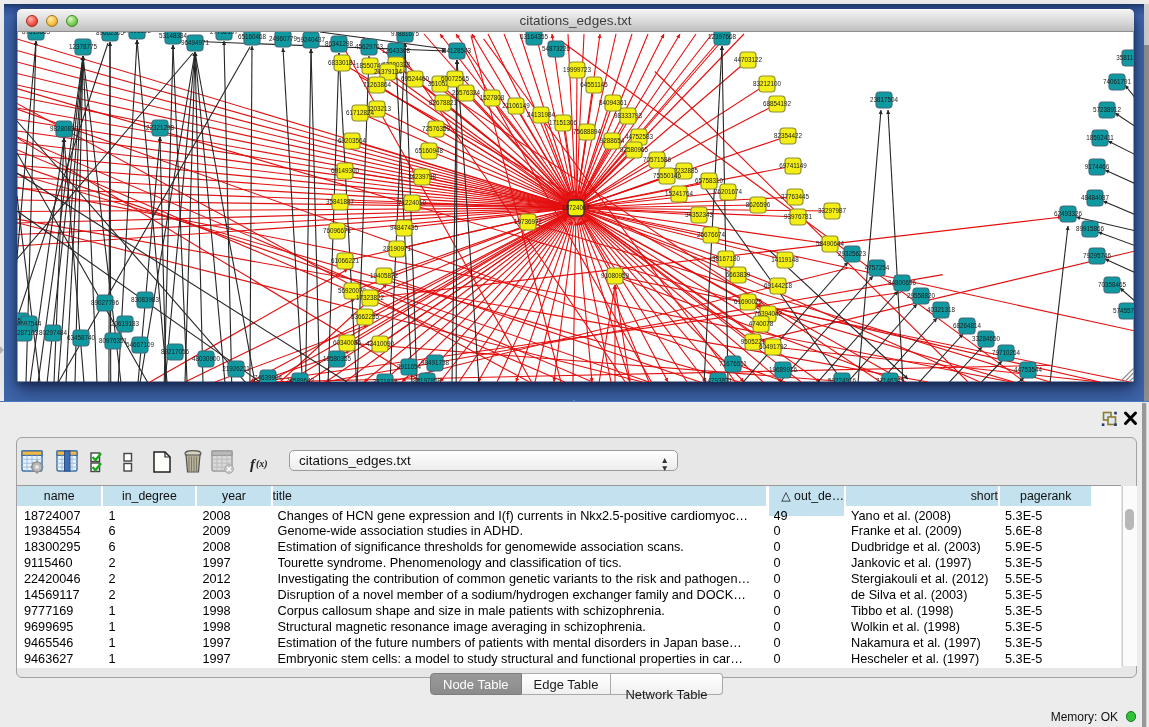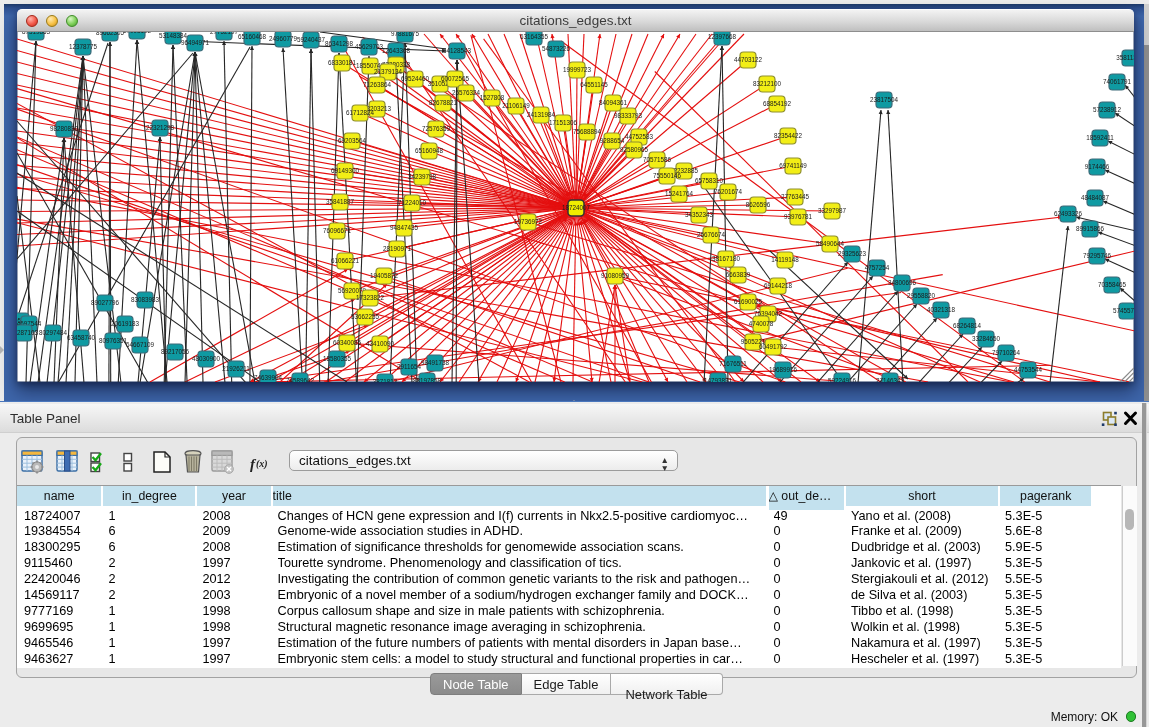--- a/index.html
+++ b/index.html
@@ -780,23 +780,20 @@
     </div>
   <div id="titlebar">
     <div class="title">citations_edges.txt</div>
     <div class="tl" style="left:9px;background:radial-gradient(circle at 35% 30%, #ffb3ab, #f2594a 55%, #ba2d20);border:0.5px solid #a52618"></div>
     <div class="tl" style="left:29px;background:radial-gradient(circle at 35% 30%, #ffe9b0, #f7c144 55%, #c28a1e);border:0.5px solid #9a7a16"></div>
     <div class="tl" style="left:48.5px;background:radial-gradient(circle at 35% 30%, #d7f6c4, #7ed058 55%, #47972f);border:0.5px solid #3f8c28"></div>
   </div>
 </div>
 <div style="position:absolute;left:569px;top:399.5px;width:0;height:0;border-left:5px solid transparent;border-right:5px solid transparent;border-bottom:4px solid #8b95a8"></div>
 <div id="bottom">
-  <div id="phead">
-      <span>Table Panel</span>
-    </div>
   <div style="position:absolute;left:1141.5px;top:1px;width:5.5px;height:325px;background:#979797;border-right:1.5px solid #d4d4d4"></div>
   <div id="innerpanel"></div>
 </div>
 <svg width="60" height="20" viewBox="1090 406 60 20" style="position:absolute;left:1090px;top:406px">
     <rect x="1103.5" y="412.5" width="7.5" height="7.5" fill="#dce8f5" stroke="#8d7d2c" stroke-width="1.6"></rect>
     <rect x="1108" y="417" width="7.5" height="7.5" fill="#dce8f5" stroke="#8d7d2c" stroke-width="1.6"></rect>
     <rect x="1114.2" y="411.8" width="2.6" height="2.6" fill="#1d3a6b"></rect>
     <rect x="1101.8" y="423.4" width="2.6" height="2.6" fill="#1d3a6b"></rect>
     <rect x="1114.2" y="423.4" width="2.6" height="2.6" fill="#1d3a6b"></rect>
     <path d="M 1125.5 413 L 1135.5 423.5 M 1135.5 413 L 1125.5 423.5" stroke="#000" stroke-width="3" stroke-linecap="round"></path>
@@ -856,22 +853,22 @@
     <text x="250" y="469" font-family="Liberation Serif,serif" font-style="italic" font-weight="bold" font-size="15" fill="#222">f</text>
     <text x="256" y="467" font-family="Liberation Serif,serif" font-style="italic" font-weight="bold" font-size="10" fill="#222">(x)</text>
   </svg>
 <div id="dd">citations_edges.txt<span style="position:absolute;right:8px;top:-1px;font-size:8.5px;color:#333">▲</span><span style="position:absolute;right:8px;top:7px;font-size:8.5px;color:#333">▼</span></div>
 <div id="tablearea"></div>
 <div class="hdrs">
     <div style="position:absolute;left:17.0px;top:486px;width:86.4px;height:20px;line-height:20px;text-align:center;background:#c3e1ee;border-right:2px solid #fff;overflow:hidden;white-space:nowrap">name</div>
     <div style="position:absolute;left:103.4px;top:486px;width:94.0px;height:20px;line-height:20px;text-align:center;background:#c3e1ee;border-right:2px solid #fff;overflow:hidden;white-space:nowrap">in_degree</div>
     <div style="position:absolute;left:197.4px;top:486px;width:75.2px;height:20px;line-height:20px;text-align:center;background:#c3e1ee;border-right:2px solid #fff;overflow:hidden;white-space:nowrap">year</div>
     <div style="position:absolute;left:272.6px;top:486px;width:495.9px;height:20px;line-height:20px;text-align:left;background:#c3e1ee;border-right:2px solid #fff;overflow:hidden;white-space:nowrap">title</div>
-    <div style="position:absolute;left:768.5px;top:486px;width:77.5px;height:24px;line-height:20px;text-align:left;background:#c3e1ee;border-right:2px solid #fff;overflow:hidden;white-space:nowrap">△ out_de…</div>
-    <div style="position:absolute;left:846.0px;top:486px;width:154.0px;height:20px;line-height:20px;text-align:center;background:#c3e1ee;border-right:2px solid #fff;overflow:hidden;white-space:nowrap">short</div>
+    <div style="position:absolute;left:768.5px;top:486px;width:77.5px;height:30px;line-height:20px;text-align:right;background:#c3e1ee;border-right:2px solid #fff;overflow:hidden;white-space:nowrap">△ out_de…</div>
+    <div style="position:absolute;left:846.0px;top:486px;width:154.0px;height:20px;line-height:20px;text-align:right;background:#c3e1ee;border-right:2px solid #fff;overflow:hidden;white-space:nowrap">short</div>
     <div style="position:absolute;left:1000.0px;top:486px;width:93.4px;height:20px;line-height:20px;text-align:center;background:#c3e1ee;border-right:2px solid #fff;overflow:hidden;white-space:nowrap">pagerank</div>
   </div>
 <div class="cells">
     <div style="position:absolute;left:24.0px;top:508.5px;width:80px;height:15.9px;line-height:15.9px;overflow:hidden;white-space:nowrap">18724007</div>
     <div style="position:absolute;left:108.4px;top:508.5px;width:88px;height:15.9px;line-height:15.9px;overflow:hidden;white-space:nowrap">1</div>
     <div style="position:absolute;left:202.4px;top:508.5px;width:69px;height:15.9px;line-height:15.9px;overflow:hidden;white-space:nowrap">2008</div>
     <div style="position:absolute;left:277.6px;top:508.5px;width:490px;height:15.9px;line-height:15.9px;overflow:hidden;white-space:nowrap">Changes of HCN gene expression and I(f) currents in Nkx2.5-positive cardiomyoc…</div>
     <div style="position:absolute;left:773.5px;top:508.5px;width:72px;height:15.9px;line-height:15.9px;overflow:hidden;white-space:nowrap">49</div>
     <div style="position:absolute;left:851.0px;top:508.5px;width:148px;height:15.9px;line-height:15.9px;overflow:hidden;white-space:nowrap">Yano et al. (2008)</div>
     <div style="position:absolute;left:1005.0px;top:508.5px;width:87px;height:15.9px;line-height:15.9px;overflow:hidden;white-space:nowrap">5.3E-5</div>
@@ -899,21 +896,21 @@
     <div style="position:absolute;left:24.0px;top:572.1px;width:80px;height:15.9px;line-height:15.9px;overflow:hidden;white-space:nowrap">22420046</div>
     <div style="position:absolute;left:108.4px;top:572.1px;width:88px;height:15.9px;line-height:15.9px;overflow:hidden;white-space:nowrap">2</div>
     <div style="position:absolute;left:202.4px;top:572.1px;width:69px;height:15.9px;line-height:15.9px;overflow:hidden;white-space:nowrap">2012</div>
     <div style="position:absolute;left:277.6px;top:572.1px;width:490px;height:15.9px;line-height:15.9px;overflow:hidden;white-space:nowrap">Investigating the contribution of common genetic variants to the risk and pathogen…</div>
     <div style="position:absolute;left:773.5px;top:572.1px;width:72px;height:15.9px;line-height:15.9px;overflow:hidden;white-space:nowrap">0</div>
     <div style="position:absolute;left:851.0px;top:572.1px;width:148px;height:15.9px;line-height:15.9px;overflow:hidden;white-space:nowrap">Stergiakouli et al. (2012)</div>
     <div style="position:absolute;left:1005.0px;top:572.1px;width:87px;height:15.9px;line-height:15.9px;overflow:hidden;white-space:nowrap">5.5E-5</div>
     <div style="position:absolute;left:24.0px;top:588.0px;width:80px;height:15.9px;line-height:15.9px;overflow:hidden;white-space:nowrap">14569117</div>
     <div style="position:absolute;left:108.4px;top:588.0px;width:88px;height:15.9px;line-height:15.9px;overflow:hidden;white-space:nowrap">2</div>
     <div style="position:absolute;left:202.4px;top:588.0px;width:69px;height:15.9px;line-height:15.9px;overflow:hidden;white-space:nowrap">2003</div>
-    <div style="position:absolute;left:277.6px;top:588.0px;width:490px;height:15.9px;line-height:15.9px;overflow:hidden;white-space:nowrap">Embryonic of a novel member of a sodium/hydrogen exchanger family and DOCK…</div>
+    <div style="position:absolute;left:277.6px;top:588.0px;width:490px;height:15.9px;line-height:15.9px;overflow:hidden;white-space:nowrap">Disruption of a novel member of a sodium/hydrogen exchanger family and DOCK…</div>
     <div style="position:absolute;left:773.5px;top:588.0px;width:72px;height:15.9px;line-height:15.9px;overflow:hidden;white-space:nowrap">0</div>
     <div style="position:absolute;left:851.0px;top:588.0px;width:148px;height:15.9px;line-height:15.9px;overflow:hidden;white-space:nowrap">de Silva et al. (2003)</div>
     <div style="position:absolute;left:1005.0px;top:588.0px;width:87px;height:15.9px;line-height:15.9px;overflow:hidden;white-space:nowrap">5.3E-5</div>
     <div style="position:absolute;left:24.0px;top:603.9px;width:80px;height:15.9px;line-height:15.9px;overflow:hidden;white-space:nowrap">9777169</div>
     <div style="position:absolute;left:108.4px;top:603.9px;width:88px;height:15.9px;line-height:15.9px;overflow:hidden;white-space:nowrap">1</div>
     <div style="position:absolute;left:202.4px;top:603.9px;width:69px;height:15.9px;line-height:15.9px;overflow:hidden;white-space:nowrap">1998</div>
     <div style="position:absolute;left:277.6px;top:603.9px;width:490px;height:15.9px;line-height:15.9px;overflow:hidden;white-space:nowrap">Corpus callosum shape and size in male patients with schizophrenia.</div>
     <div style="position:absolute;left:773.5px;top:603.9px;width:72px;height:15.9px;line-height:15.9px;overflow:hidden;white-space:nowrap">0</div>
     <div style="position:absolute;left:851.0px;top:603.9px;width:148px;height:15.9px;line-height:15.9px;overflow:hidden;white-space:nowrap">Tibbo et al. (1998)</div>
     <div style="position:absolute;left:1005.0px;top:603.9px;width:87px;height:15.9px;line-height:15.9px;overflow:hidden;white-space:nowrap">5.3E-5</div>

